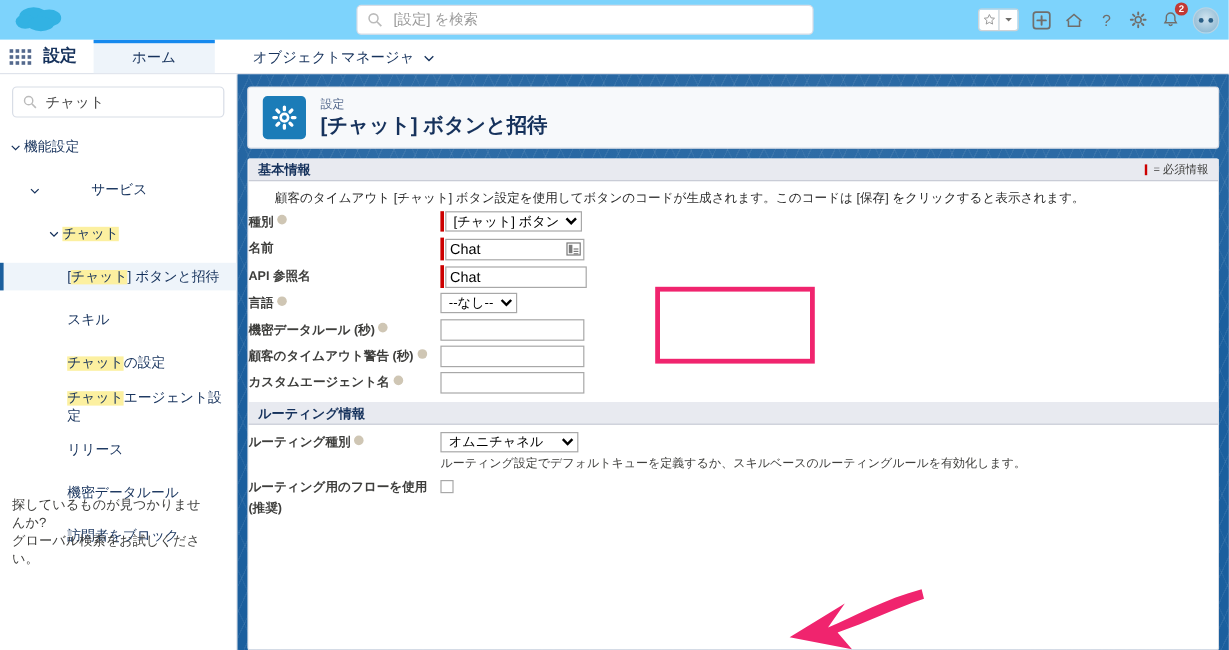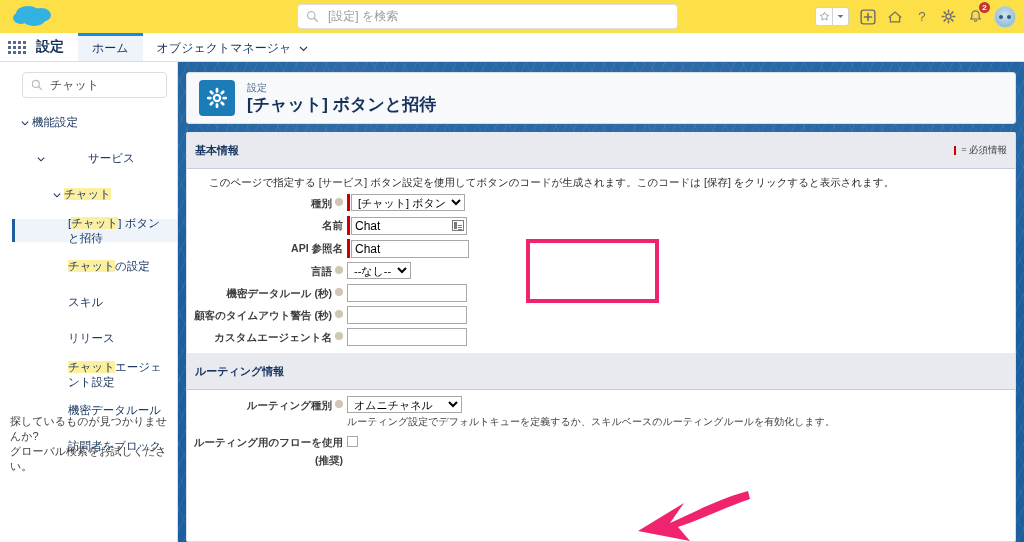--- a/index.html
+++ b/index.html
@@ -4,21 +4,21 @@
 <style>
   * { box-sizing: border-box; }
   html, body { margin:0; padding:0; }
   body {
     width:1024px; height:542px; overflow:hidden;
     font-family:"Liberation Sans","DejaVu Sans",sans-serif;
     font-size:12px; color:#16325c; background:#fff;
   }
 
   
-  .gheader{ height:33px; background:#fde047; position:relative; display:flex; align-items:center; }
+  .gheader{ height:33px; background:#7dd3fc; position:relative; display:flex; align-items:center; }
   .cloud-logo{ position:absolute; left:10px; top:2px; width:48px; height:28px; }
   .gsearch{
     position:absolute; left:297px; top:4px; width:381px; height:25px;
     border:1px solid #d8dde6; border-radius:4px; background:#fff;
     display:flex; align-items:center; padding:0 8px; cursor:text;
   }
   .gsearch .mag{ width:13px; height:13px; margin-right:9px; opacity:.45; flex:none; }
   .gsearch .ph{ color:#9a9a9a; font-size:12px; }
   .ghead-icons{ position:absolute; right:8px; top:0; height:33px; display:flex; align-items:center; gap:10px; }
   .fav-group{ display:flex; border:1px solid #d0d3d6; border-radius:3px; overflow:hidden; height:19px; }
@@ -40,31 +40,31 @@
   .avatar:before{ content:""; position:absolute; left:4px; top:8px; width:4px; height:4px; border-radius:50%; background:#2a5f86; }
   .avatar:after{ content:""; position:absolute; right:4px; top:8px; width:4px; height:4px; border-radius:50%; background:#2a5f86; }
 
   
   .tabbar{ height:29px; background:#fff; border-bottom:1px solid #d8dde6; display:flex; align-items:stretch; }
   .waffle{ width:34px; display:flex; align-items:center; justify-content:center; }
   .waffle .dots{ display:grid; grid-template-columns:repeat(4,3px); grid-gap:2px; }
   .waffle .dots i{ width:3px; height:3px; background:#54698d; display:block; }
   .app-name{ display:flex; align-items:center; padding:0 14px 0 2px; font-size:14px; font-weight:bold; color:#16325c; }
   .tab{
-    display:flex; align-items:center; padding:0 14px; font-size:12px; color:#16325c;
+    display:flex; align-items:center; padding:0 32px; font-size:12px; color:#16325c;
     border-top:3px solid transparent; cursor:pointer;
   }
   .tab.active{ background:#eef4fa; border-top-color:#1589ee; font-weight:normal; }
   .tab .caret{ margin-left:8px; }
 
   
   .body-wrap{ display:flex; height:480px; }
 
   
-  .leftnav{ width:178px; flex:none; background:#fff; border-right:1px solid #d8dde6; padding:10px 0 0 12px; position:relative; }
+  .leftnav{ width:198px; flex:none; background:#fff; border-right:1px solid #d8dde6; padding:10px 0 0 0; position:relative; }
   .nav-search{
     margin:0 10px 12px 10px; height:26px; border:1px solid #d8dde6; border-radius:4px;
     display:flex; align-items:center; padding:0 8px; background:#fff; cursor:text;
   }
   .nav-search .mag{ width:12px; height:12px; margin-right:7px; opacity:.45; flex:none; }
   .nav-search .val{ font-size:12px; color:#444; }
   .tree{ font-size:11.5px; }
   .tnode{ display:flex; align-items:center; height:23px; padding-right:6px; cursor:pointer; color:#16325c;margin-top:13px; }
   .tnode .chev{ width:14px; flex:none; display:flex; align-items:center; justify-content:center; color:#16325c; }
   .lvl1{ padding-left:6px; }
@@ -101,31 +101,31 @@
   }
   .head-crumb{ font-size:10px; color:#54698d; line-height:12px; }
   .head-title{ font-size:17px; font-weight:bold; color:#16325c; line-height:21px; }
 
   .form-card{
     position:absolute; left:8px; top:70px; right:8px; bottom:0;
     background:#fff; border:1px solid #d8dde6; border-top:none; border-radius:2px;
     overflow:hidden;
   }
   .sect-head{
-    height:37px; background:#e8eaf0; border-bottom:1px solid #c9ccd6;
+    height:19px; background:#e8eaf0; border-bottom:1px solid #c9ccd6;
     display:flex; align-items:center; padding:0 8px; font-size:11px; font-weight:bold; color:#16325c;
   }
   .sect-head .req{ margin-left:auto; display:flex; align-items:center; font-size:9.5px; font-weight:normal; color:#3e3e3c;font-family:Liberation Serif, serif; }
   .req-bar{ display:inline-block; width:2px; height:9px; background:#c00; margin-right:5px; }
 
   .intro{ padding:7px 0 4px 22px; font-size:10.5px; color:#2b2b2b; }
 
   .frow{ display:flex; align-items:flex-start; margin-bottom:4px; }
   .flabel{
-    width:160px; flex:none; text-align:right; padding-right:4px; font-size:10.5px;
+    width:160px; flex:none; padding-right:4px; font-size:10.5px;
     font-weight:bold; color:#3e3e3c; line-height:18px;
   }
   .info-i{
     display:inline-block; width:8px; height:8px; border-radius:50%;
     background:#cfc6b4; margin-left:3px; vertical-align:1px;
   }
   .fctl{ position:relative; display:flex; align-items:center; }
   .reqmark{ width:3px; height:17px; background:#c00; flex:none; margin-right:1px; }
   .reqmark.tall{ height:19px; }
   select.sf{
@@ -300,30 +300,30 @@
             <svg viewBox="0 0 10 10" width="8" height="8">
               <path d="M1 3.2l4 4 4-4" fill="none" stroke="#16325c" stroke-width="1.3"></path>
             </svg>
           </span>
           <span><span class="hl">チャット</span></span>
         </div>
         <div class="tnode lvl3 leaf sel">
           <span>[<span class="hl">チャット</span>] ボタンと招待</span>
         </div>
         <div class="tnode lvl3 leaf">
+          <span>スキル</span>
+        </div>
+        <div class="tnode lvl3 leaf">
           <span><span class="hl">チャット</span>の設定</span>
         </div>
         <div class="tnode lvl3 leaf">
-          <span>スキル</span>
+          <span><span class="hl">チャット</span>エージェント設定</span>
         </div>
         <div class="tnode lvl3 leaf">
           <span>リリース</span>
-        </div>
-        <div class="tnode lvl3 leaf">
-          <span><span class="hl">チャット</span>エージェント設定</span>
         </div>
         <div class="tnode lvl3 leaf">
           <span>機密データルール</span>
         </div>
         <div class="tnode lvl3 leaf">
           <span>訪問者をブロック</span>
         </div>
       </div>
 
     <div class="nav-foot">
@@ -353,21 +353,21 @@
     <div class="form-card">
 
       <div class="sect-head">
         <span>基本情報</span>
         <span class="req">
           <i class="req-bar"></i>
           <span>= 必須情報</span>
         </span>
       </div>
 
-      <div class="intro">このページで指定する [サービス] ボタン設定を使用してボタンのコードが生成されます。このコードは [保存] をクリックすると表示されます。</div>
+      <div class="intro">顧客のタイムアウト [チャット] ボタン設定を使用してボタンのコードが生成されます。このコードは [保存] をクリックすると表示されます。</div>
 
       <div class="frow">
         <div class="flabel">
           <span>種別</span><i class="info-i"></i>
         </div>
         <div class="fctl">
           <span class="reqmark"></span>
           <select class="sf" id="sel-type"><option>[チャット] ボタン</option></select>
         </div>
       </div>

